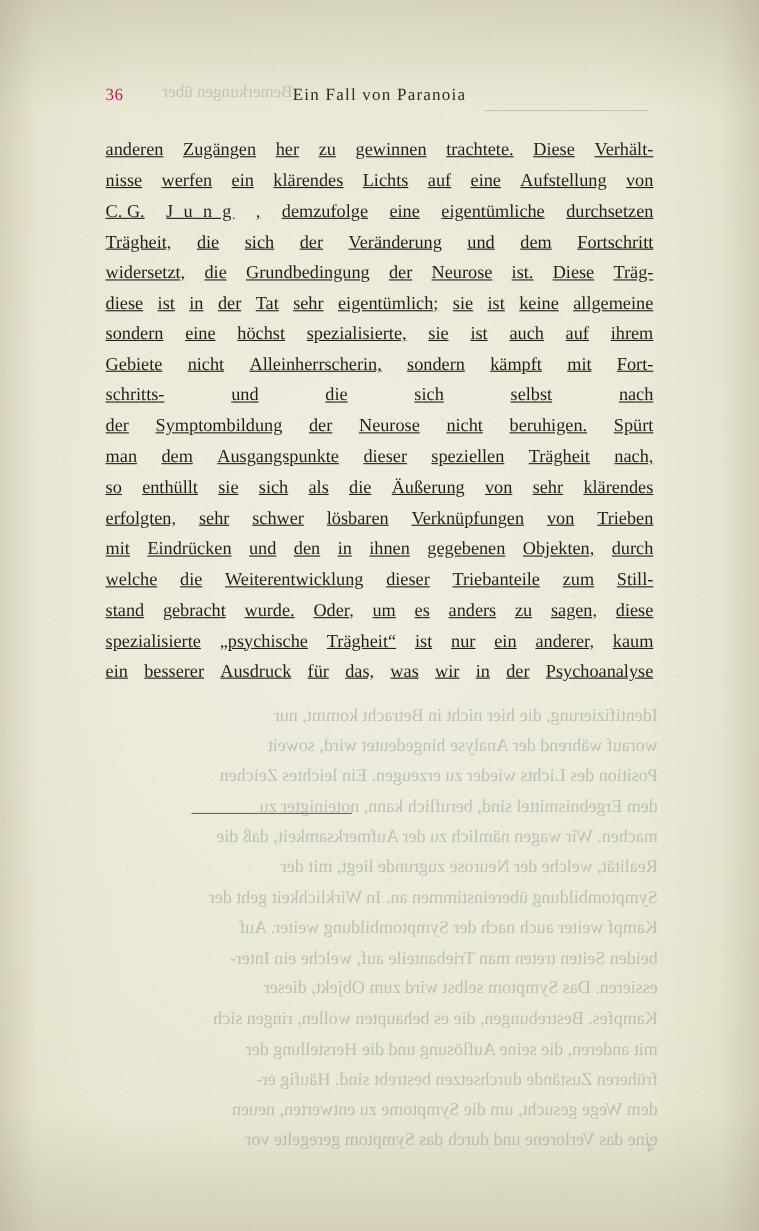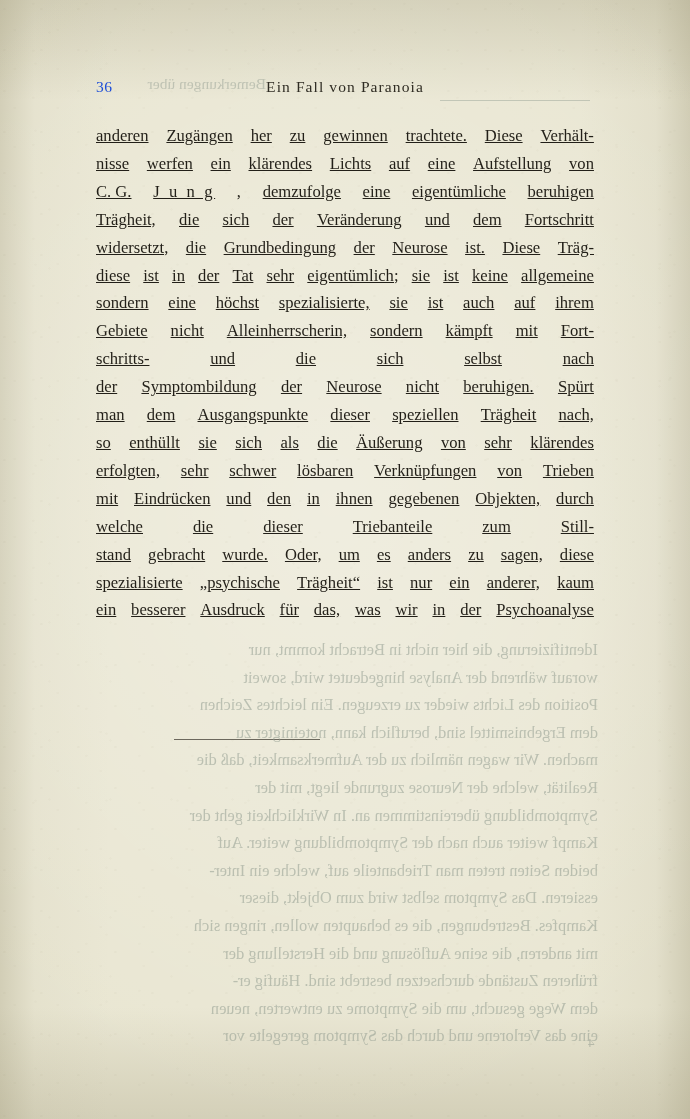--- a/index.html
+++ b/index.html
@@ -53,21 +53,21 @@
     top: 78px;
     left: 0;
     width: 498px;
     height: 20px;
   }
   .folio {
     position: absolute;
     left: 0;
     top: 0;
     font-size: 15.5px;
-    color: #1d4ed8;
+    color: #be185d;
     letter-spacing: 0.4px;
   }
   .head-title {
     position: absolute;
     left: 0;
     top: 0;
     width: 498px;
     text-align: center;
     font-size: 15.5px;
     color: #2f2c23;
@@ -208,21 +208,21 @@
           <span>Aufstellung</span>
           <span>von</span>
         </span>
       <span class="jline">
           <span>C. G.</span>
           <span class="spaced">J u n g</span>
           <span>,</span>
           <span>demzufolge</span>
           <span>eine</span>
           <span>eigentümliche</span>
-          <span>beruhigen</span>
+          <span>durchsetzen</span>
         </span>
       <span class="jline">
           <span>Trägheit,</span>
           <span>die</span>
           <span>sich</span>
           <span>der</span>
           <span>Veränderung</span>
           <span>und</span>
           <span>dem</span>
           <span>Fortschritt</span>
@@ -324,20 +324,21 @@
           <span>den</span>
           <span>in</span>
           <span>ihnen</span>
           <span>gegebenen</span>
           <span>Objekten,</span>
           <span>durch</span>
         </span>
       <span class="jline">
           <span>welche</span>
           <span>die</span>
+          <span>Weiterentwicklung</span>
           <span>dieser</span>
           <span>Triebanteile</span>
           <span>zum</span>
           <span>Still-</span>
         </span>
       <span class="jline">
           <span>stand</span>
           <span>gebracht</span>
           <span>wurde.</span>
           <span>Oder,</span>

